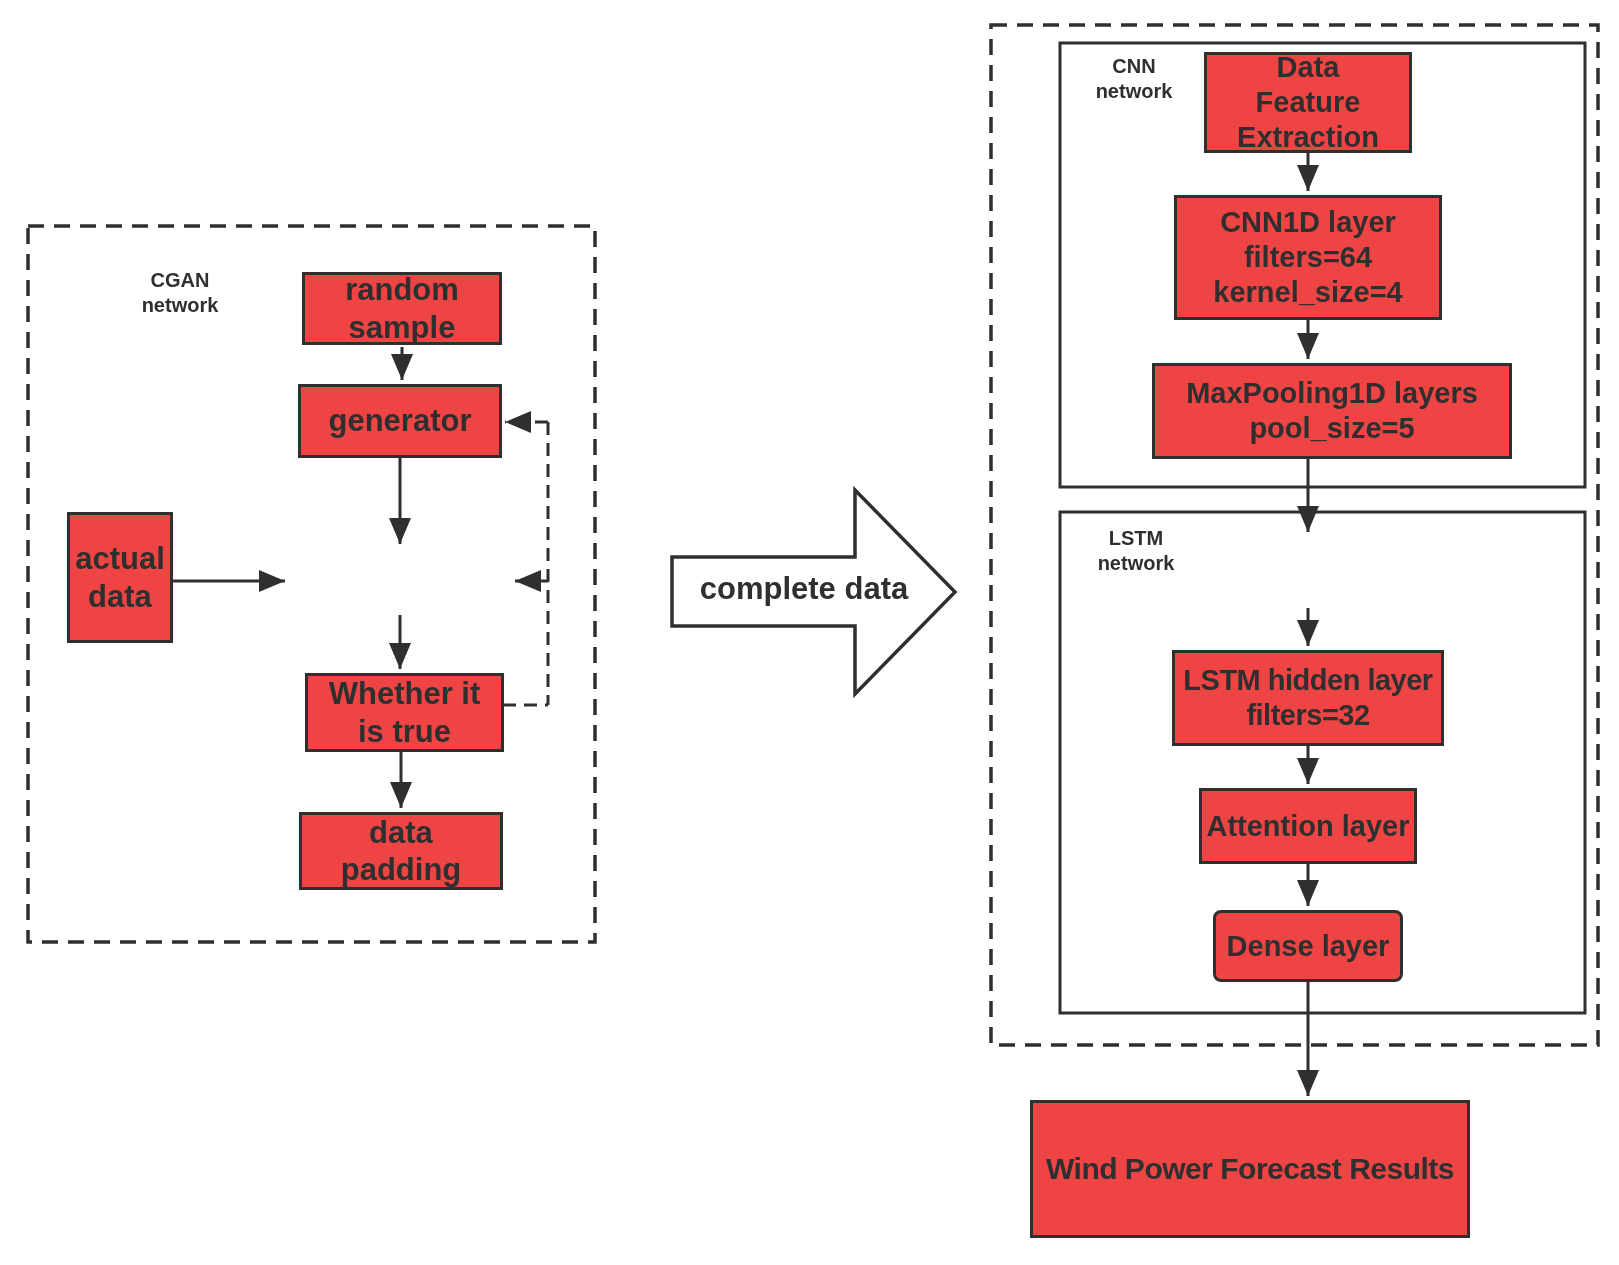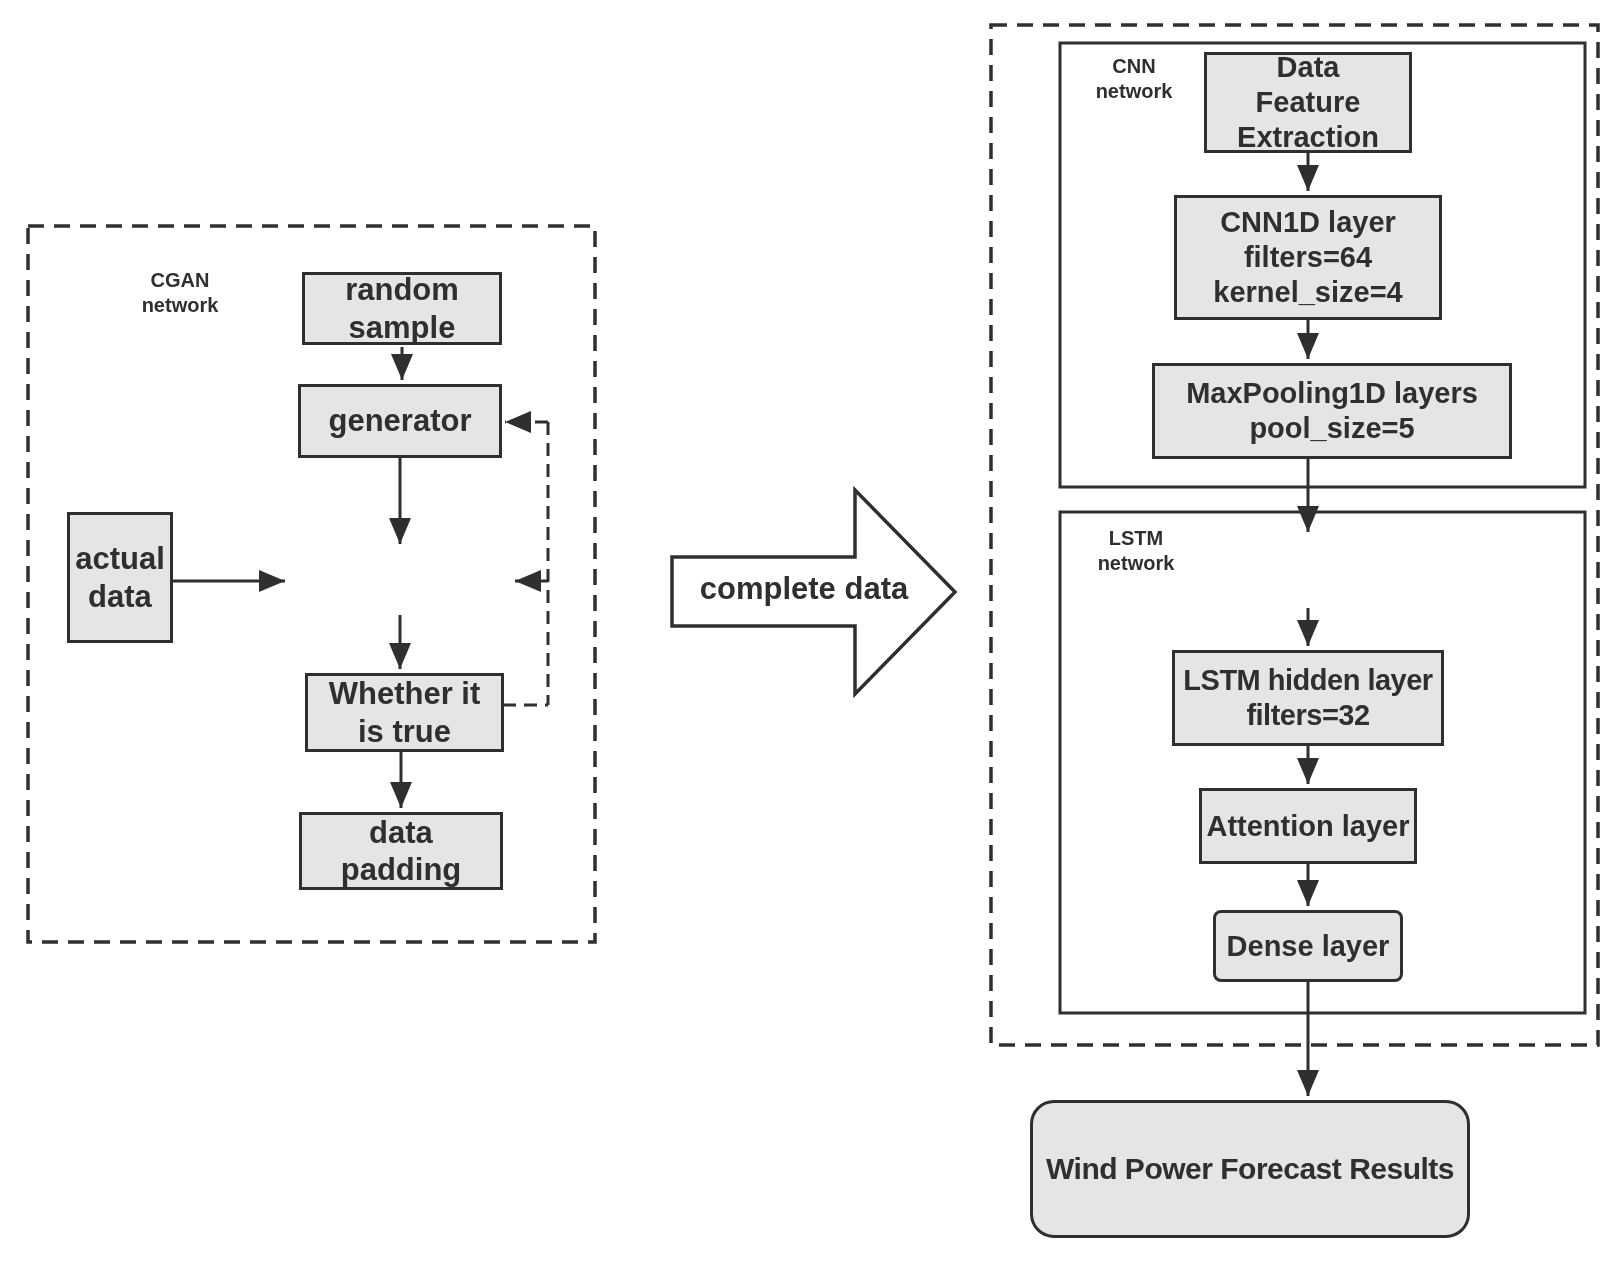--- a/index.html
+++ b/index.html
@@ -9,26 +9,26 @@
     overflow:hidden;
   }
   svg.layer { position:absolute; left:0; top:0; width:1619px; height:1265px; }
   .dashed-rect { fill:none; stroke:#2f2f2f; stroke-width:3.5; stroke-dasharray:16 10; }
   .solid-rect  { fill:none; stroke:#2f2f2f; stroke-width:3; }
   .flow        { stroke:#2f2f2f; stroke-width:3; fill:none; }
   .flow-dashed { stroke:#2f2f2f; stroke-width:3; fill:none; stroke-dasharray:13 8; }
   .big-arrow   { fill:#ffffff; stroke:#2f2f2f; stroke-width:3.5; stroke-linejoin:miter; }
 
   .box {
-    position:absolute; box-sizing:border-box; border:3px solid #2f2f2f; background:#e5e5e5;
+    position:absolute; box-sizing:border-box; border:3px solid #2f2f2f; background:#ef4444;
     display:flex; align-items:center; justify-content:center;
     text-align:center; white-space:pre-line; line-height:1.2; font-size:31px;
   }
   .rightbox { font-size:29px; }
-  .result-box { font-size:30px; letter-spacing:-0.5px; white-space:nowrap;border-radius:24px; }
+  .result-box { font-size:30px; letter-spacing:-0.5px; white-space:nowrap; }
   .label {
     position:absolute; text-align:center; white-space:pre-line;
     font-size:20px; line-height:1.25;
   }
   .arrow-label { position:absolute; text-align:center; font-size:31px; white-space:nowrap; }
 </style>
 </head>
 <body>
 
 <div class="stage">

